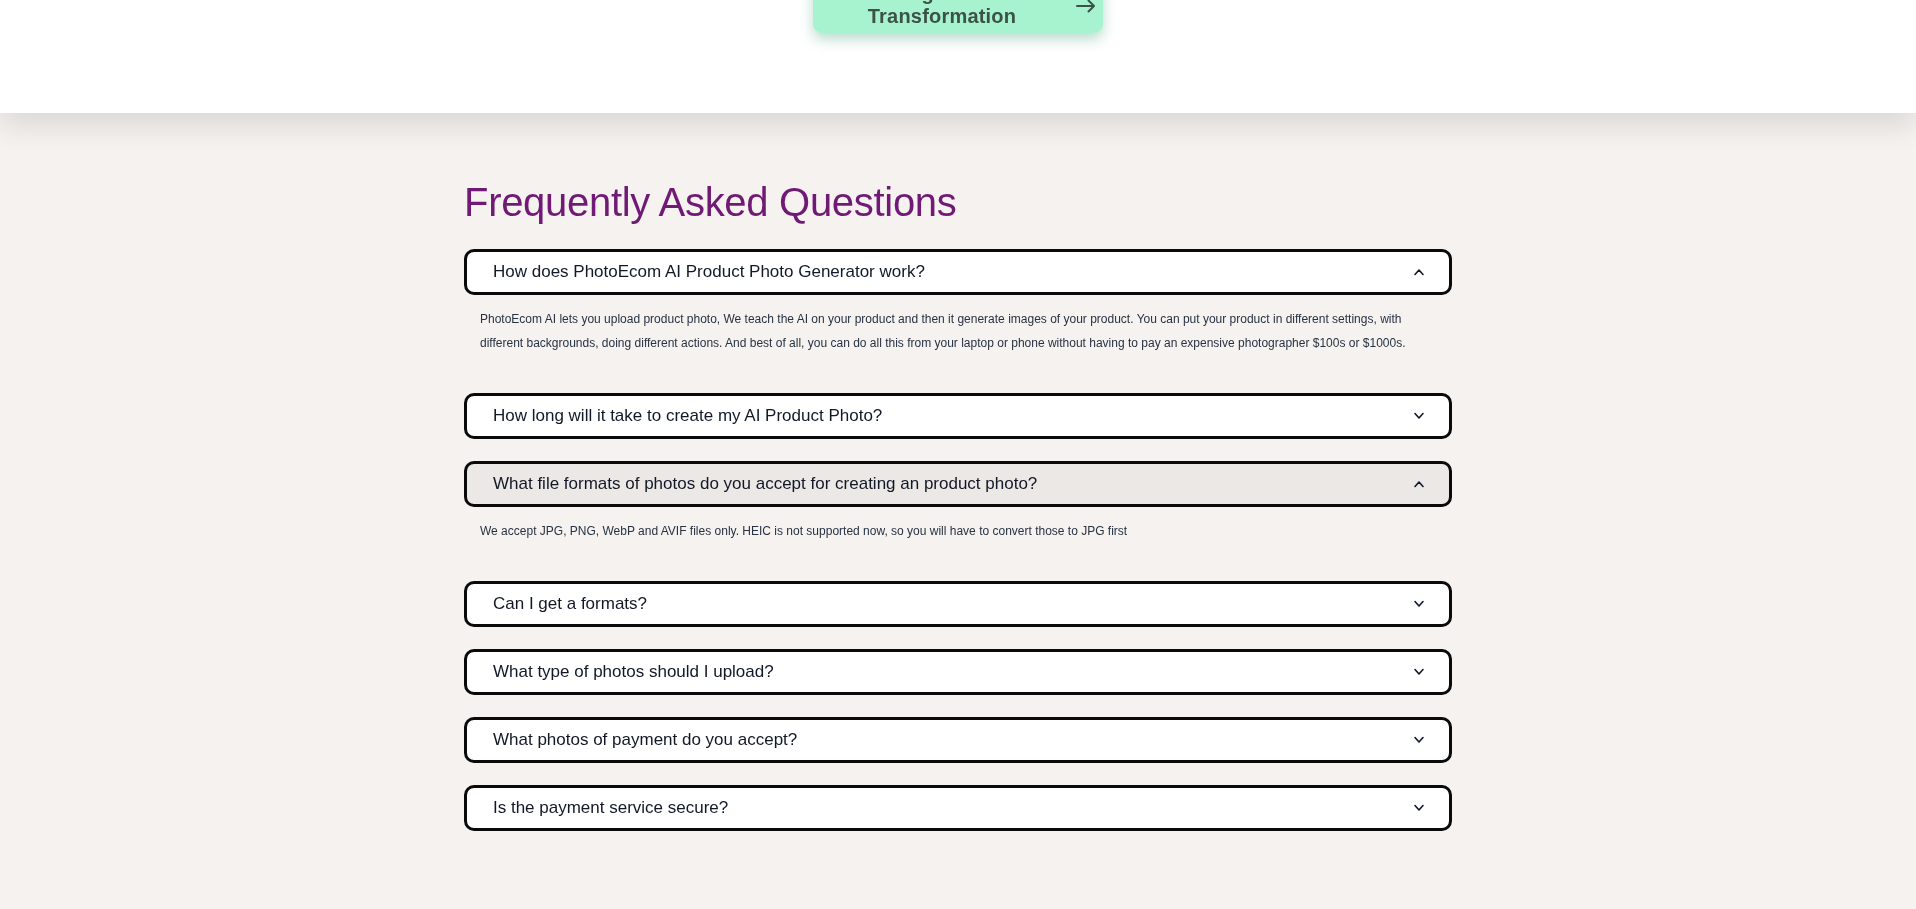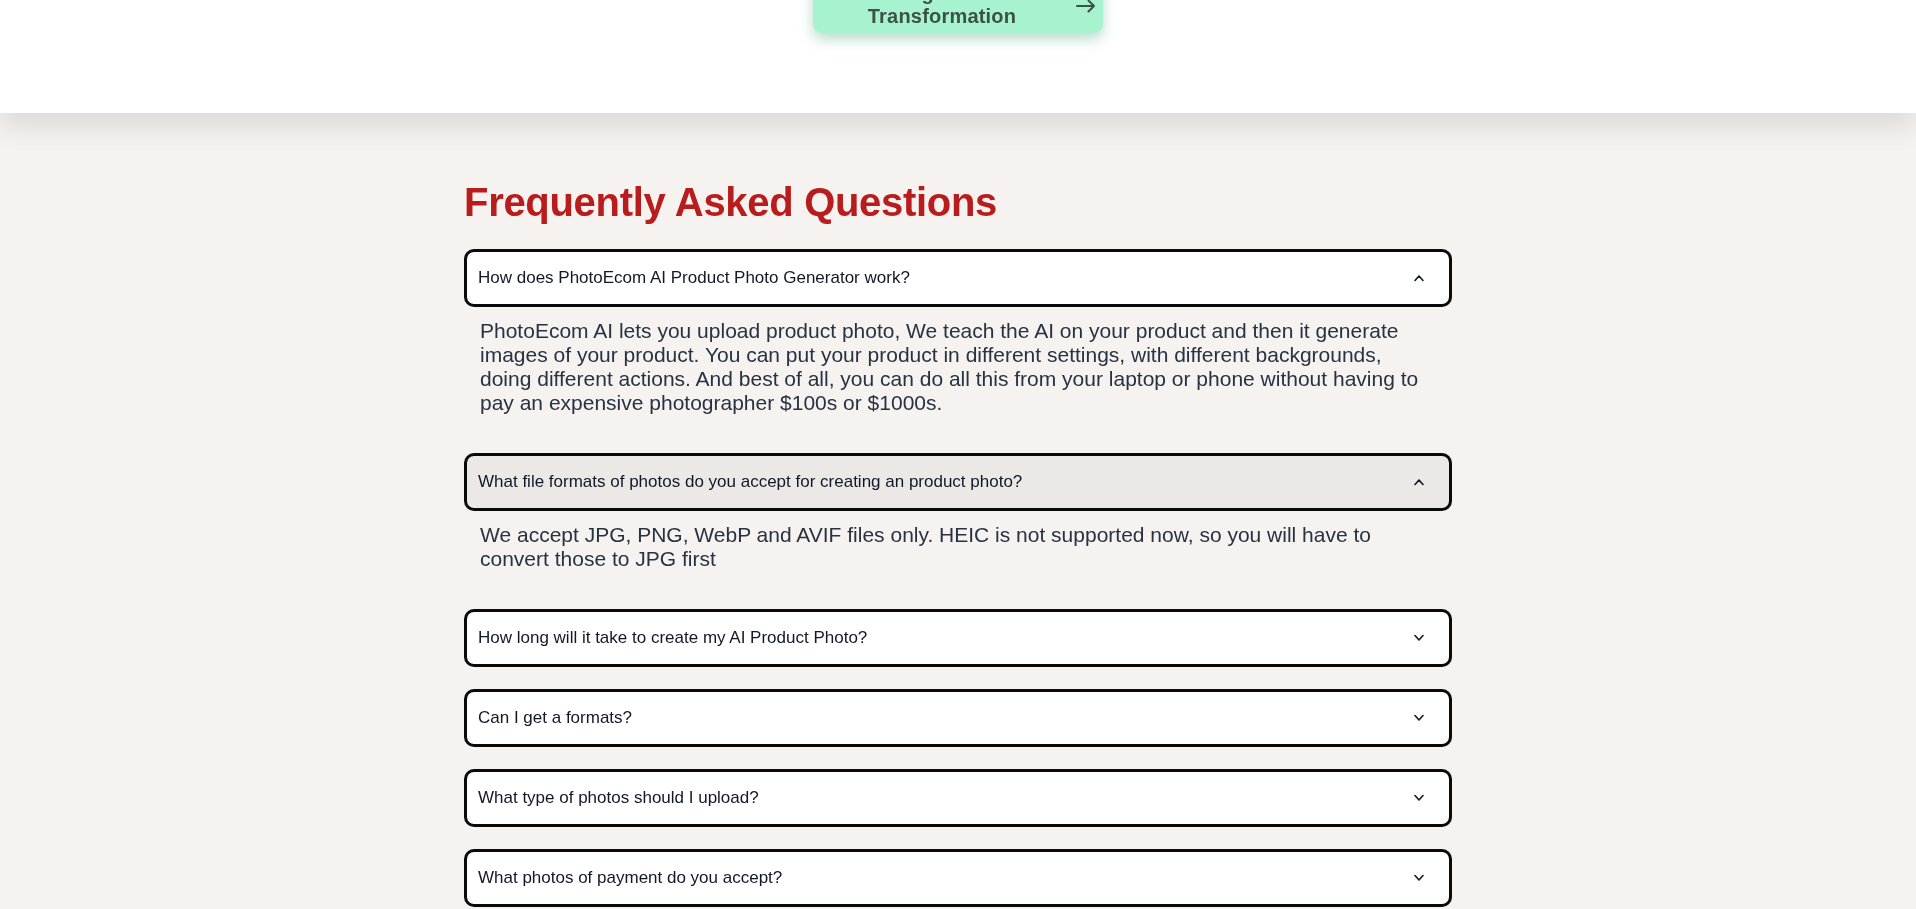--- a/index.html
+++ b/index.html
@@ -40,50 +40,50 @@
     box-shadow: 0 6px 14px rgba(52, 153, 112, 0.35);
   }
   .cta-button .arrow-icon svg { display: block; margin-top: 2px; }
 
   
   .faq-section { padding-top: 67px; }
   .container { width: 988px; margin: 0 auto; }
   .faq-title {
     margin: 0 0 24px 0;
     font-size: 40px;
-    font-weight: 700;
+    font-weight: 400;
     letter-spacing: -0.3px;
-    color: #b91c1c;
+    color: #701a75;
   }
   .faq-item { margin-bottom: 22px; }
   .faq-header {
     width: 100%;
-    height: 58px;
+    height: 46px;
     background: #ffffff;
     border: 3px solid #0a0a0a;
     border-radius: 10px;
     display: flex;
     align-items: center;
     justify-content: space-between;
-    padding: 0 22px 0 11px;
+    padding: 0 22px 0 26px;
     cursor: pointer;
     font-family: inherit;
     text-align: left;
   }
   .faq-header.highlighted { background: #ebe8e5; }
   .faq-question {
     font-size: 17px;
     color: #111827;
   }
   .chevron { line-height: 0; }
   .chevron svg { display: block; }
   .chevron.down svg { transform: rotate(180deg); }
   .faq-answer {
     padding: 12px 20px 16px 16px;
-    font-size: 21px;
+    font-size: 12px;
     line-height: 24px;
     color: #273242;
   }
 </style>
 </head>
 <body>
 
 <div class="hero">
   <button class="cta-button">
     <span>Begin the Transformation</span>
@@ -105,41 +105,41 @@
       <span class="chevron">
         <svg width="16" height="16" viewBox="0 0 16 16" fill="none">
           <polyline points="4,10.5 8,6 12,10.5" stroke="#111827" stroke-width="1.6" stroke-linecap="round" stroke-linejoin="round"></polyline>
         </svg>
       </span>
     </button>
     <div class="faq-answer">PhotoEcom AI lets you upload product photo, We teach the AI on your product and then it generate images of your product. You can put your product in different settings, with different backgrounds, doing different actions. And best of all, you can do all this from your laptop or phone without having to pay an expensive photographer $100s or $1000s.</div>
   </div>
 
   <div class="faq-item">
+    <button class="faq-header">
+      <span class="faq-question">How long will it take to create my AI Product Photo?</span>
+      <span class="chevron down">
+        <svg width="16" height="16" viewBox="0 0 16 16" fill="none">
+          <polyline points="4,10.5 8,6 12,10.5" stroke="#111827" stroke-width="1.6" stroke-linecap="round" stroke-linejoin="round"></polyline>
+        </svg>
+      </span>
+    </button>
+
+  </div>
+
+  <div class="faq-item">
     <button class="faq-header highlighted">
       <span class="faq-question">What file formats of photos do you accept for creating an product photo?</span>
       <span class="chevron">
         <svg width="16" height="16" viewBox="0 0 16 16" fill="none">
           <polyline points="4,10.5 8,6 12,10.5" stroke="#111827" stroke-width="1.6" stroke-linecap="round" stroke-linejoin="round"></polyline>
         </svg>
       </span>
     </button>
     <div class="faq-answer">We accept JPG, PNG, WebP and AVIF files only. HEIC is not supported now, so you will have to convert those to JPG first</div>
-  </div>
-
-  <div class="faq-item">
-    <button class="faq-header">
-      <span class="faq-question">How long will it take to create my AI Product Photo?</span>
-      <span class="chevron down">
-        <svg width="16" height="16" viewBox="0 0 16 16" fill="none">
-          <polyline points="4,10.5 8,6 12,10.5" stroke="#111827" stroke-width="1.6" stroke-linecap="round" stroke-linejoin="round"></polyline>
-        </svg>
-      </span>
-    </button>
-
   </div>
 
   <div class="faq-item">
     <button class="faq-header">
       <span class="faq-question">Can I get a formats?</span>
       <span class="chevron down">
         <svg width="16" height="16" viewBox="0 0 16 16" fill="none">
           <polyline points="4,10.5 8,6 12,10.5" stroke="#111827" stroke-width="1.6" stroke-linecap="round" stroke-linejoin="round"></polyline>
         </svg>
       </span>

